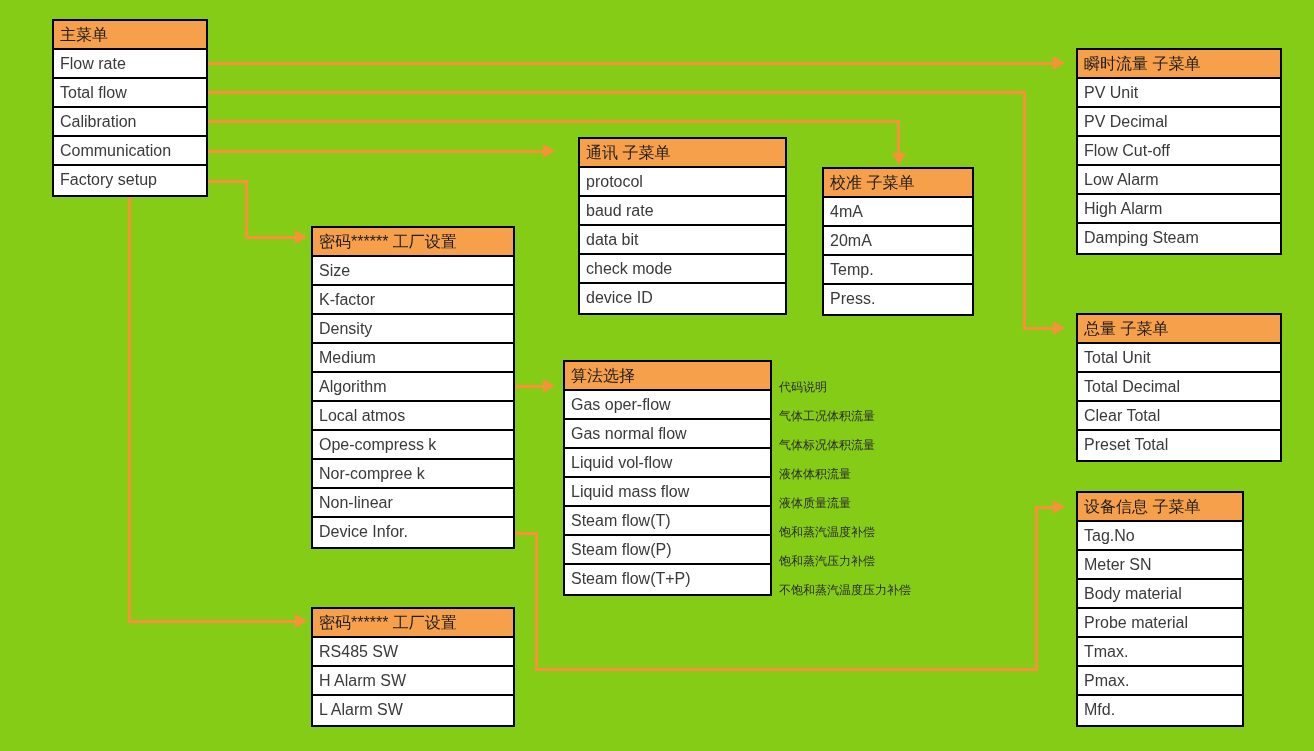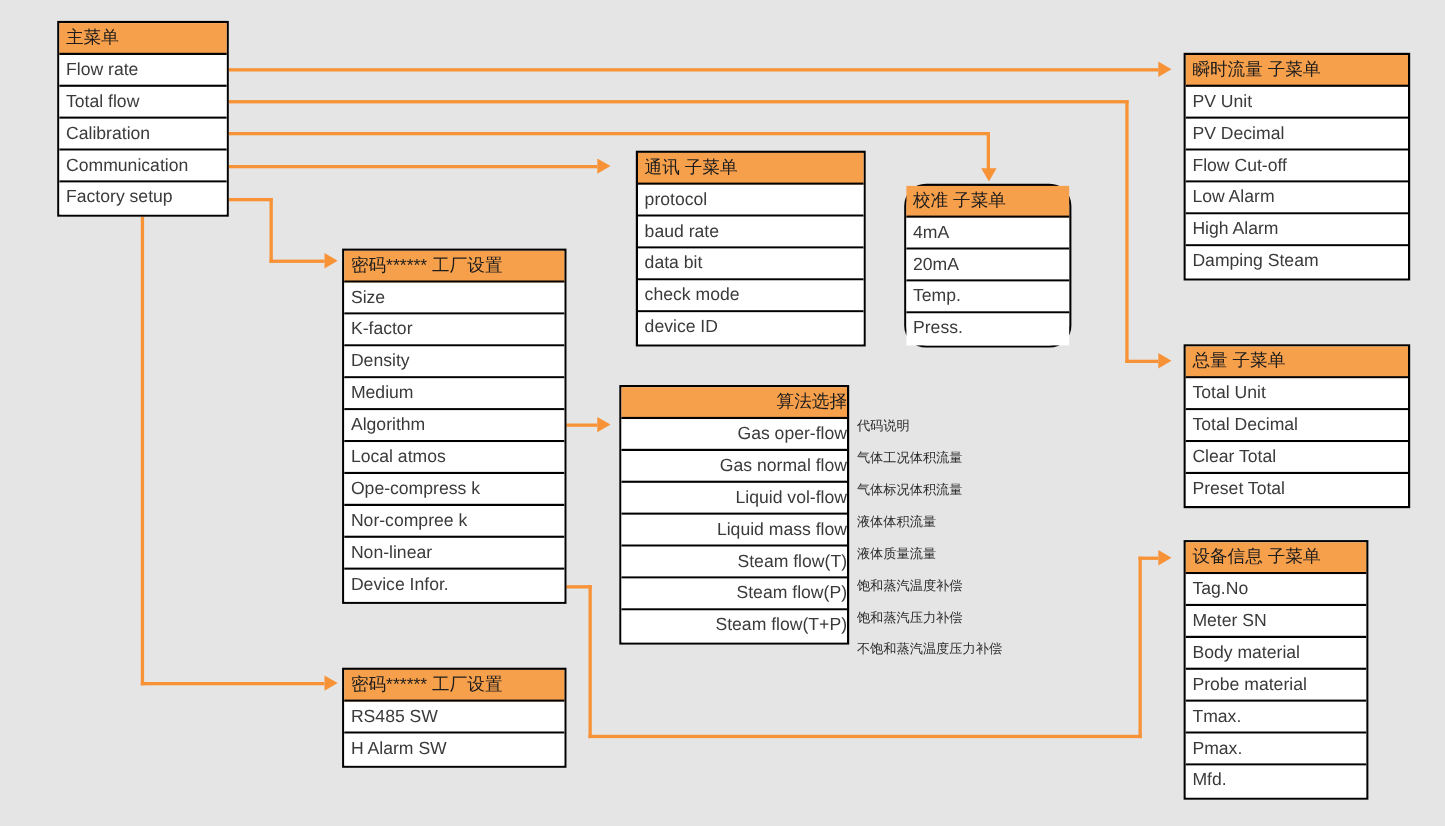--- a/index.html
+++ b/index.html
@@ -7,21 +7,21 @@
     padding: 0;
     background: #ffffff;
   }
   body {
     font-family: "Liberation Sans", "DejaVu Sans", sans-serif;
   }
   #canvas {
     position: relative;
     width: 1314px;
     height: 751px;
-    background: #e5e5e5;
+    background: #84cc16;
     overflow: hidden;
   }
 
   
   .menu-box {
     position: absolute;
     box-sizing: border-box;
     border: 2px solid #000000;
     background: #ffffff;
     z-index: 5;
@@ -167,21 +167,21 @@
 
   <div class="menu-box" style="left:578px; top:137px; width:209px;">
     <div class="menu-row header">通讯 子菜单</div>
     <div class="menu-row">protocol</div>
     <div class="menu-row">baud rate</div>
     <div class="menu-row">data bit</div>
     <div class="menu-row">check mode</div>
     <div class="menu-row">device ID</div>
   </div>
 
-  <div class="menu-box" style="left:822px; top:167px; width:152px;border-radius:20px;">
+  <div class="menu-box" style="left:822px; top:167px; width:152px;">
     <div class="menu-row header">校准 子菜单</div>
     <div class="menu-row">4mA</div>
     <div class="menu-row">20mA</div>
     <div class="menu-row">Temp.</div>
     <div class="menu-row">Press.</div>
   </div>
 
   <div class="menu-box" style="left:311px; top:226px; width:204px;">
     <div class="menu-row header">密码****** 工厂设置</div>
     <div class="menu-row">Size</div>
@@ -193,23 +193,24 @@
     <div class="menu-row">Ope-compress k</div>
     <div class="menu-row">Nor-compree k</div>
     <div class="menu-row">Non-linear</div>
     <div class="menu-row">Device Infor.</div>
   </div>
 
   <div class="menu-box" style="left:311px; top:607px; width:204px;">
     <div class="menu-row header">密码****** 工厂设置</div>
     <div class="menu-row">RS485 SW</div>
     <div class="menu-row">H Alarm SW</div>
-  </div>
-
-  <div class="menu-box" style="left:563px; top:350px; width:209px;text-align:right;">
+    <div class="menu-row">L Alarm SW</div>
+  </div>
+
+  <div class="menu-box" style="left:563px; top:360px; width:209px;">
     <div class="menu-row header">算法选择</div>
     <div class="menu-row">Gas oper-flow</div>
     <div class="menu-row">Gas normal flow</div>
     <div class="menu-row">Liquid vol-flow</div>
     <div class="menu-row">Liquid mass flow</div>
     <div class="menu-row">Steam flow(T)</div>
     <div class="menu-row">Steam flow(P)</div>
     <div class="menu-row">Steam flow(T+P)</div>
   </div>
 

